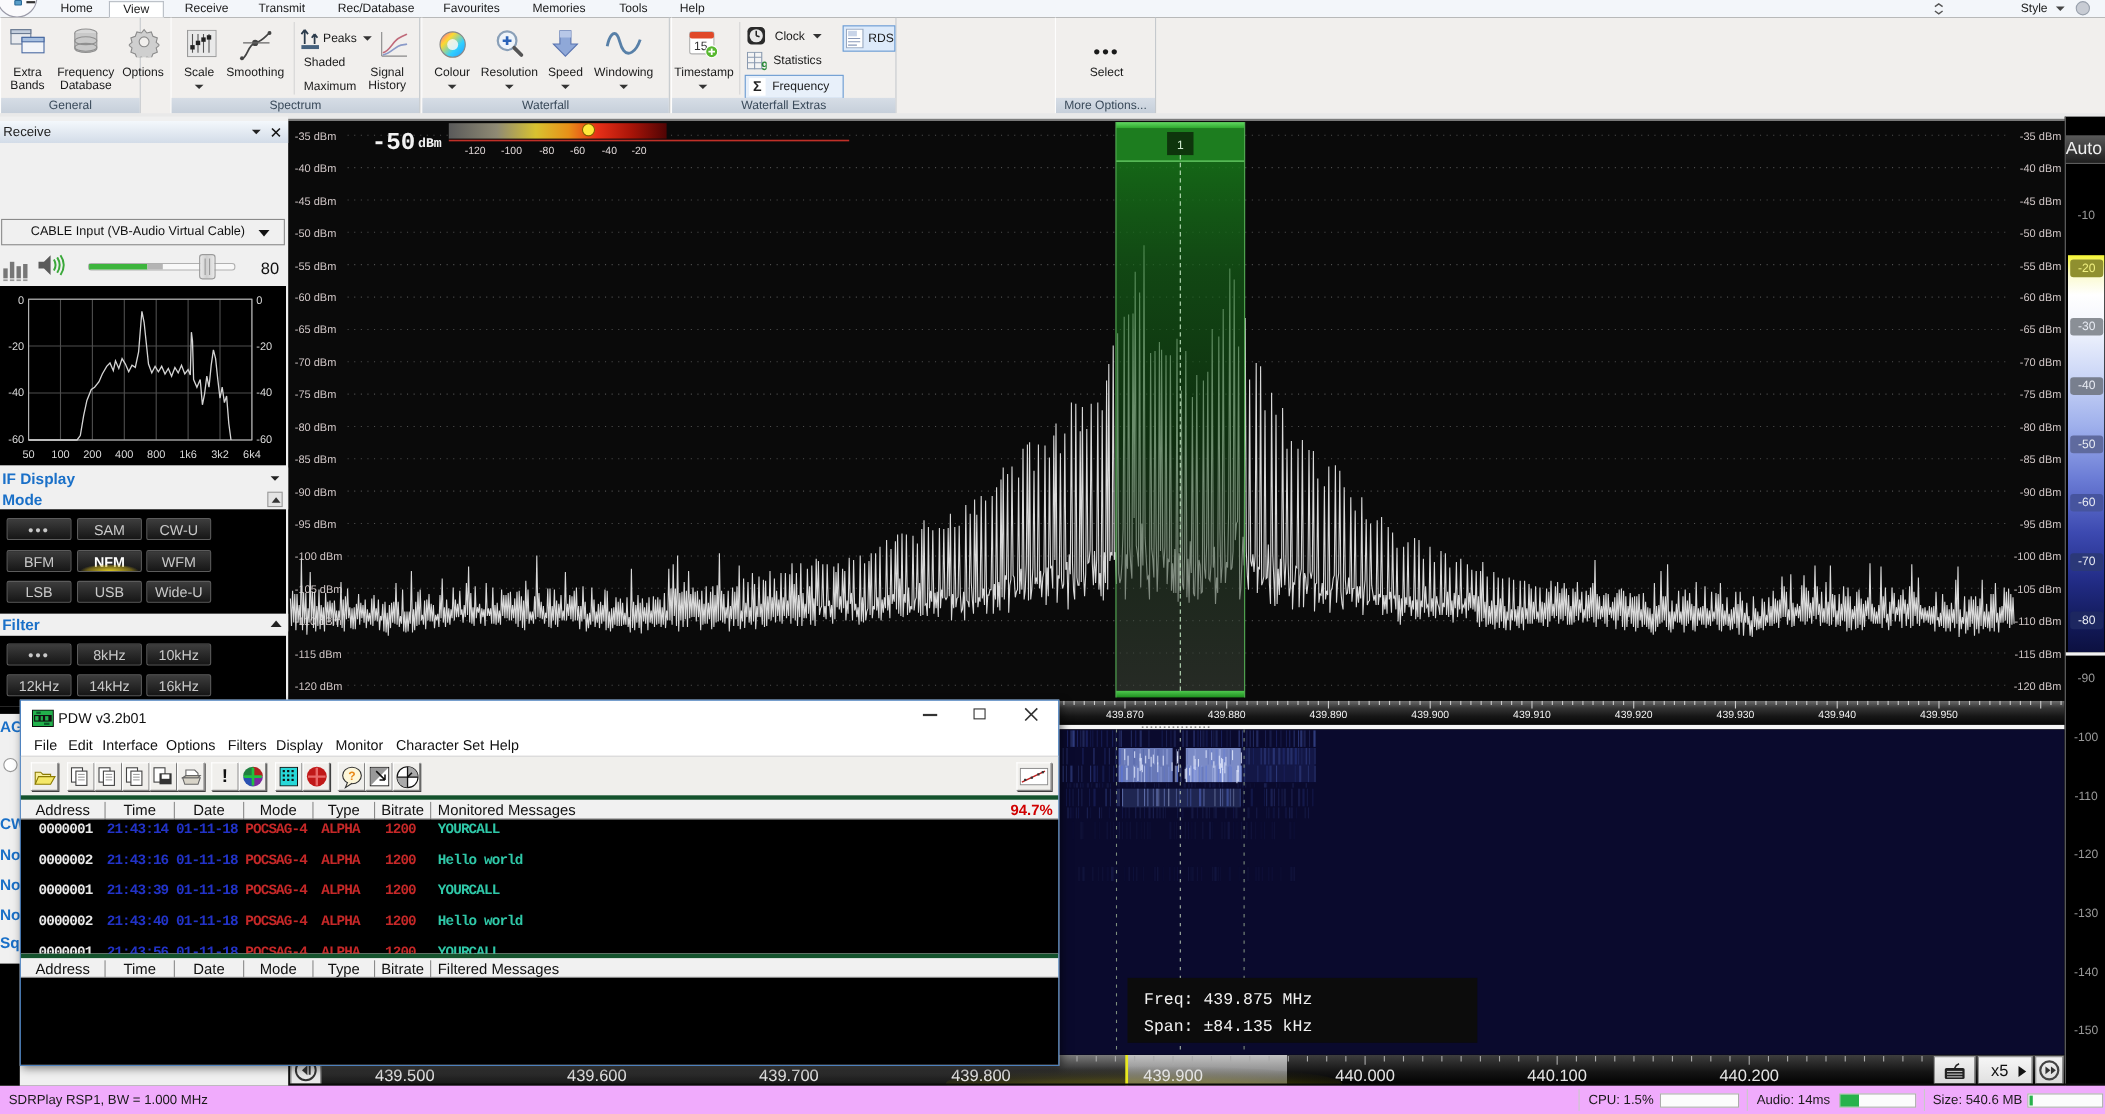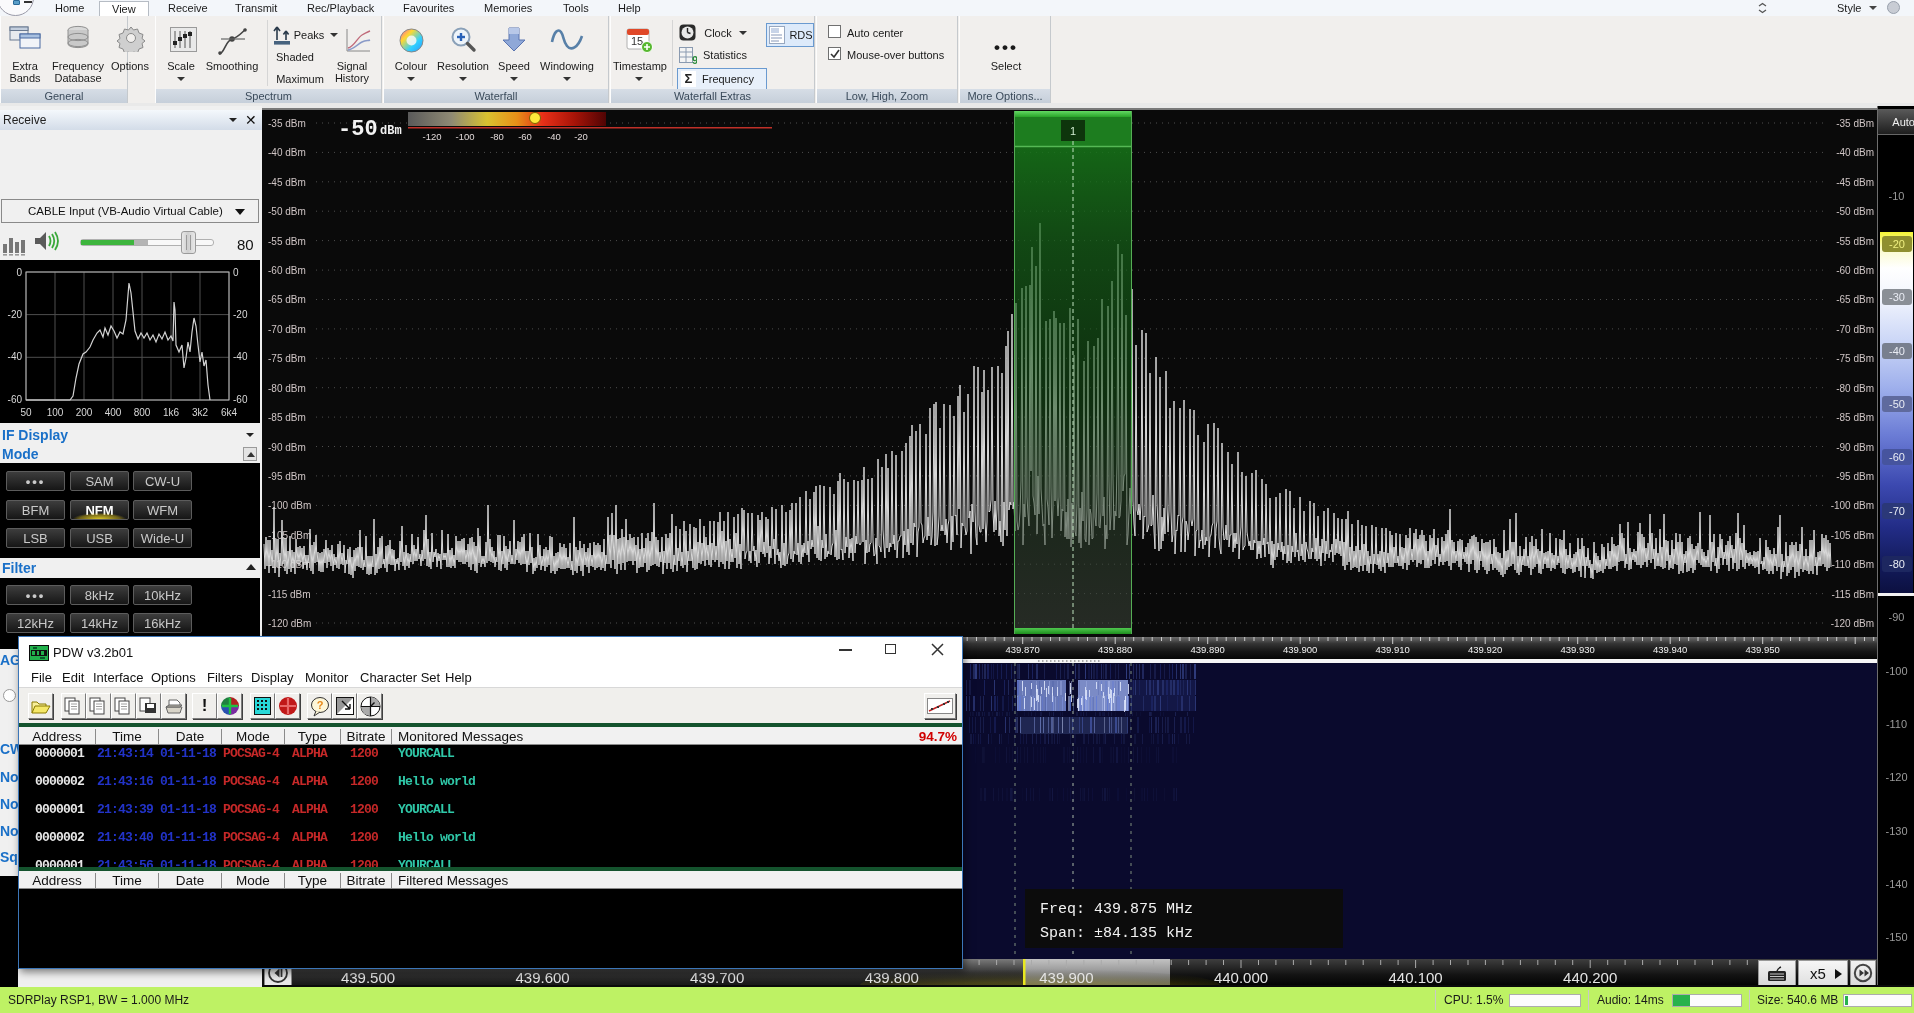--- a/index.html
+++ b/index.html
@@ -28,42 +28,42 @@
 .phdr{position:absolute;left:0;width:943px;height:22px;background:#f1f1f1;border-top:4px solid #14532d;border-bottom:1px solid #8a8a8a;font-size:13.5px;color:#111}
 .phc{position:absolute;top:2px;text-align:center}
 .psep{position:absolute;top:2px;width:1px;height:17px;background:#8a8a8a}
 .prow{position:absolute;left:0;width:943px;height:14px;font-family:"Liberation Mono",monospace;font-size:13px;font-weight:bold;white-space:pre;letter-spacing:-0.8px}
 .pc{position:absolute;top:0px}
 
 #legend{left:1877px;top:106px;width:37px;height:881px;background:#000;border-left:1px solid #6e6e6e}
 .chip{position:absolute;left:4px;width:30px;height:16px;border-radius:3px;font-size:11px;color:#e9ecf4;text-align:center;line-height:16px}
 .lgl{position:absolute;left:0;width:37px;text-align:center;font-size:11px;color:#9a9a9a}
 
-#sbar{left:0;top:987px;width:1914px;height:26px;background:#bef264;font-size:12px;color:#1a1a1a}
+#sbar{left:0;top:987px;width:1914px;height:26px;background:#f0abfc;font-size:12px;color:#1a1a1a}
 .pbar{position:absolute;top:7px;height:13px;background:#fcfcfc;border:1px solid #acacac}
 .ssep{position:absolute;top:3px;width:1px;height:20px;background:#c9c9c9}
 svg{position:absolute;display:block}
 .ax{font-family:"Liberation Sans",sans-serif;font-size:10px;fill:#cfc5c5}
 .axr{font-family:"Liberation Sans",sans-serif;font-size:10px;fill:#cfc5c5;text-anchor:end}
 .gr{stroke:#4e4e4e;stroke-width:1;stroke-dasharray:1 5}
 .wl{font-family:"Liberation Sans",sans-serif;font-size:9.5px;fill:#f2f2f2;text-anchor:middle}
 .bl{font-family:"Liberation Sans",sans-serif;font-size:15px;fill:#e4e4e4;text-anchor:middle}
 </style></head>
 <body>
 <div id="root">
 
 <div id="menubar" class="abs">
   <div class="abs" style="left:-3px;top:-21px;width:37px;height:37px;border-radius:50%;background:#fafafc;border:1px solid #9a9aa8"></div>
       <div class="abs" style="left:13px;top:0px;width:7px;height:5px;background:#5a9ec8;border:1px solid #2a6a98;border-radius:1px"></div>
       <div class="abs" style="left:24px;top:1px;width:8px;height:2px;background:#333"></div>
   <span class="tab" style="left:55px">Home</span>
   <span class="tab" id="tabview">View</span>
   <span class="tab" style="left:168px">Receive</span>
   <span class="tab" style="left:235px">Transmit</span>
-  <span class="tab" style="left:307px">Rec/Playback</span>
+  <span class="tab" style="left:307px">Rec/Database</span>
   <span class="tab" style="left:403px">Favourites</span>
   <span class="tab" style="left:484px">Memories</span>
   <span class="tab" style="left:563px">Tools</span>
   <span class="tab" style="left:618px">Help</span>
   <span class="tab" style="left:1837px">Style</span>
   <span class="dar" style="left:1869px;top:6px;border-top-color:#444"></span>
   <div class="abs" style="left:1887px;top:1px;width:13px;height:13px;border-radius:50%;background:#c8ccd4;border:1px solid #98a0ac"></div>
   <svg style="left:1756px;top:2px" width="13" height="12" viewBox="0 0 13 12">
         <path d="M3 4 l3.5-2.5 L10 4 M3 8 l3.5 2.5 L10 8" fill="none" stroke="#555" stroke-width="1.3"></path>
       </svg>
@@ -207,30 +207,20 @@
     <rect x="0.5" y="0.5" width="15" height="17" fill="#fff" stroke="#98a8c0"></rect>
     <rect x="2" y="2" width="8" height="5" fill="#c8d4e8"></rect>
     <line x1="2" y1="9" x2="13" y2="9" stroke="#8898b8"></line>
           <line x1="2" y1="12" x2="13" y2="12" stroke="#8898b8"></line>
           <line x1="2" y1="15" x2="10" y2="15" stroke="#8898b8"></line>
   </svg>
   <div class="rtxt" style="left:176px;top:13px;width:28px">RDS</div>
   <div class="grplab">Waterfall Extras</div>
  </div>
 
- <div class="grp" style="left:816px;width:142px">
-  <span class="chk" style="left:11px;top:9px"></span>
-  <div class="rtxt" style="left:30px;top:11px;width:70px;text-align:left">Auto center</div>
-  <span class="chk" style="left:11px;top:31px"></span>
-  <svg style="left:12px;top:32px" width="12" height="12" viewBox="0 0 12 12">
-          <path d="M2 6 l3 3 5-7" fill="none" stroke="#333" stroke-width="1.6"></path>
-        </svg>
-  <div class="rtxt" style="left:30px;top:33px;width:105px;text-align:left">Mouse-over buttons</div>
-  <div class="grplab">Low, High, Zoom</div>
- </div>
 
  <div class="grp" style="left:959px;width:92px">
   <div class="rtxt" style="left:16px;top:22px;width:60px;font-size:17px;font-weight:bold;letter-spacing:2px">•••</div>
   <div class="rtxt" style="left:16px;top:44px;width:60px">Select</div>
   <div class="grplab">More Options...</div>
  </div>
 </div>
 <div class="abs" style="left:0;top:103px;width:1914px;height:7px;background:#e9e9e9;border-bottom:2px solid #7a7a7a"></div>
 
 <svg class="abs" style="left:262px;top:110px" width="1615" height="527" viewBox="0 0 1615 527">
@@ -998,21 +988,21 @@
     <line x1="753" y1="0" x2="753" y2="296" stroke="#7e8e7e"></line>
     <line x1="811" y1="0" x2="811" y2="296" stroke="#a8b8a8"></line>
     <line x1="869" y1="0" x2="869" y2="296" stroke="#7e8e7e"></line>
   </g>
   <rect x="763" y="226" width="318" height="59" fill="#0c0c0c"></rect>
   <text x="778" y="250" font-family="Liberation Mono" font-size="15px" fill="#f2f2f2">Freq: 439.875 MHz</text>
   <text x="778" y="274" font-family="Liberation Mono" font-size="15px" fill="#f2f2f2">Span: ±84.135 kHz</text>
 </svg>
 
 <div id="legend" class="abs">
-  <div class="abs" style="left:0;top:3px;width:37px;height:26px;background:linear-gradient(#5a5a5a,#1e1e1e);color:#f0f0f0;font-size:11px;text-align:right;line-height:26px;border-bottom:1px solid #666">Auto</div>
+  <div class="abs" style="left:0;top:17px;width:37px;height:26px;background:linear-gradient(#5a5a5a,#1e1e1e);color:#f0f0f0;font-size:16px;text-align:left;line-height:26px;border-bottom:1px solid #666">Auto</div>
   <div class="lgl" style="top:84px">-10</div>
   <div class="abs" style="left:2px;top:126px;width:33px;height:361px;background:linear-gradient(#f4f434 0%,#fbfbd0 5%,#ffffff 10%,#f2f5fd 18%,#ccd7f7 30%,#9fb0ec 43%,#6c7dd6 56%,#3c49b0 70%,#222c86 82%,#131b5c 92%,#0c1040 100%)"></div>
   <div class="chip" style="top:130px;background:#8f8f2f;color:#f0f080">-20</div>
   <div class="chip" style="top:183px;background:#8a8f96">-30</div>
   <div class="chip" style="top:237px;background:#787f8e">-40</div>
   <div class="chip" style="top:290px;background:#5f6a9e">-50</div>
   <div class="chip" style="top:343px;background:#46549e">-60</div>
   <div class="chip" style="top:397px;background:#2b3878">-70</div>
   <div class="chip" style="top:450px;background:#1d2760">-80</div>
   <div class="abs" style="left:0;top:487px;width:37px;height:3px;background:#f2f2f2"></div>

